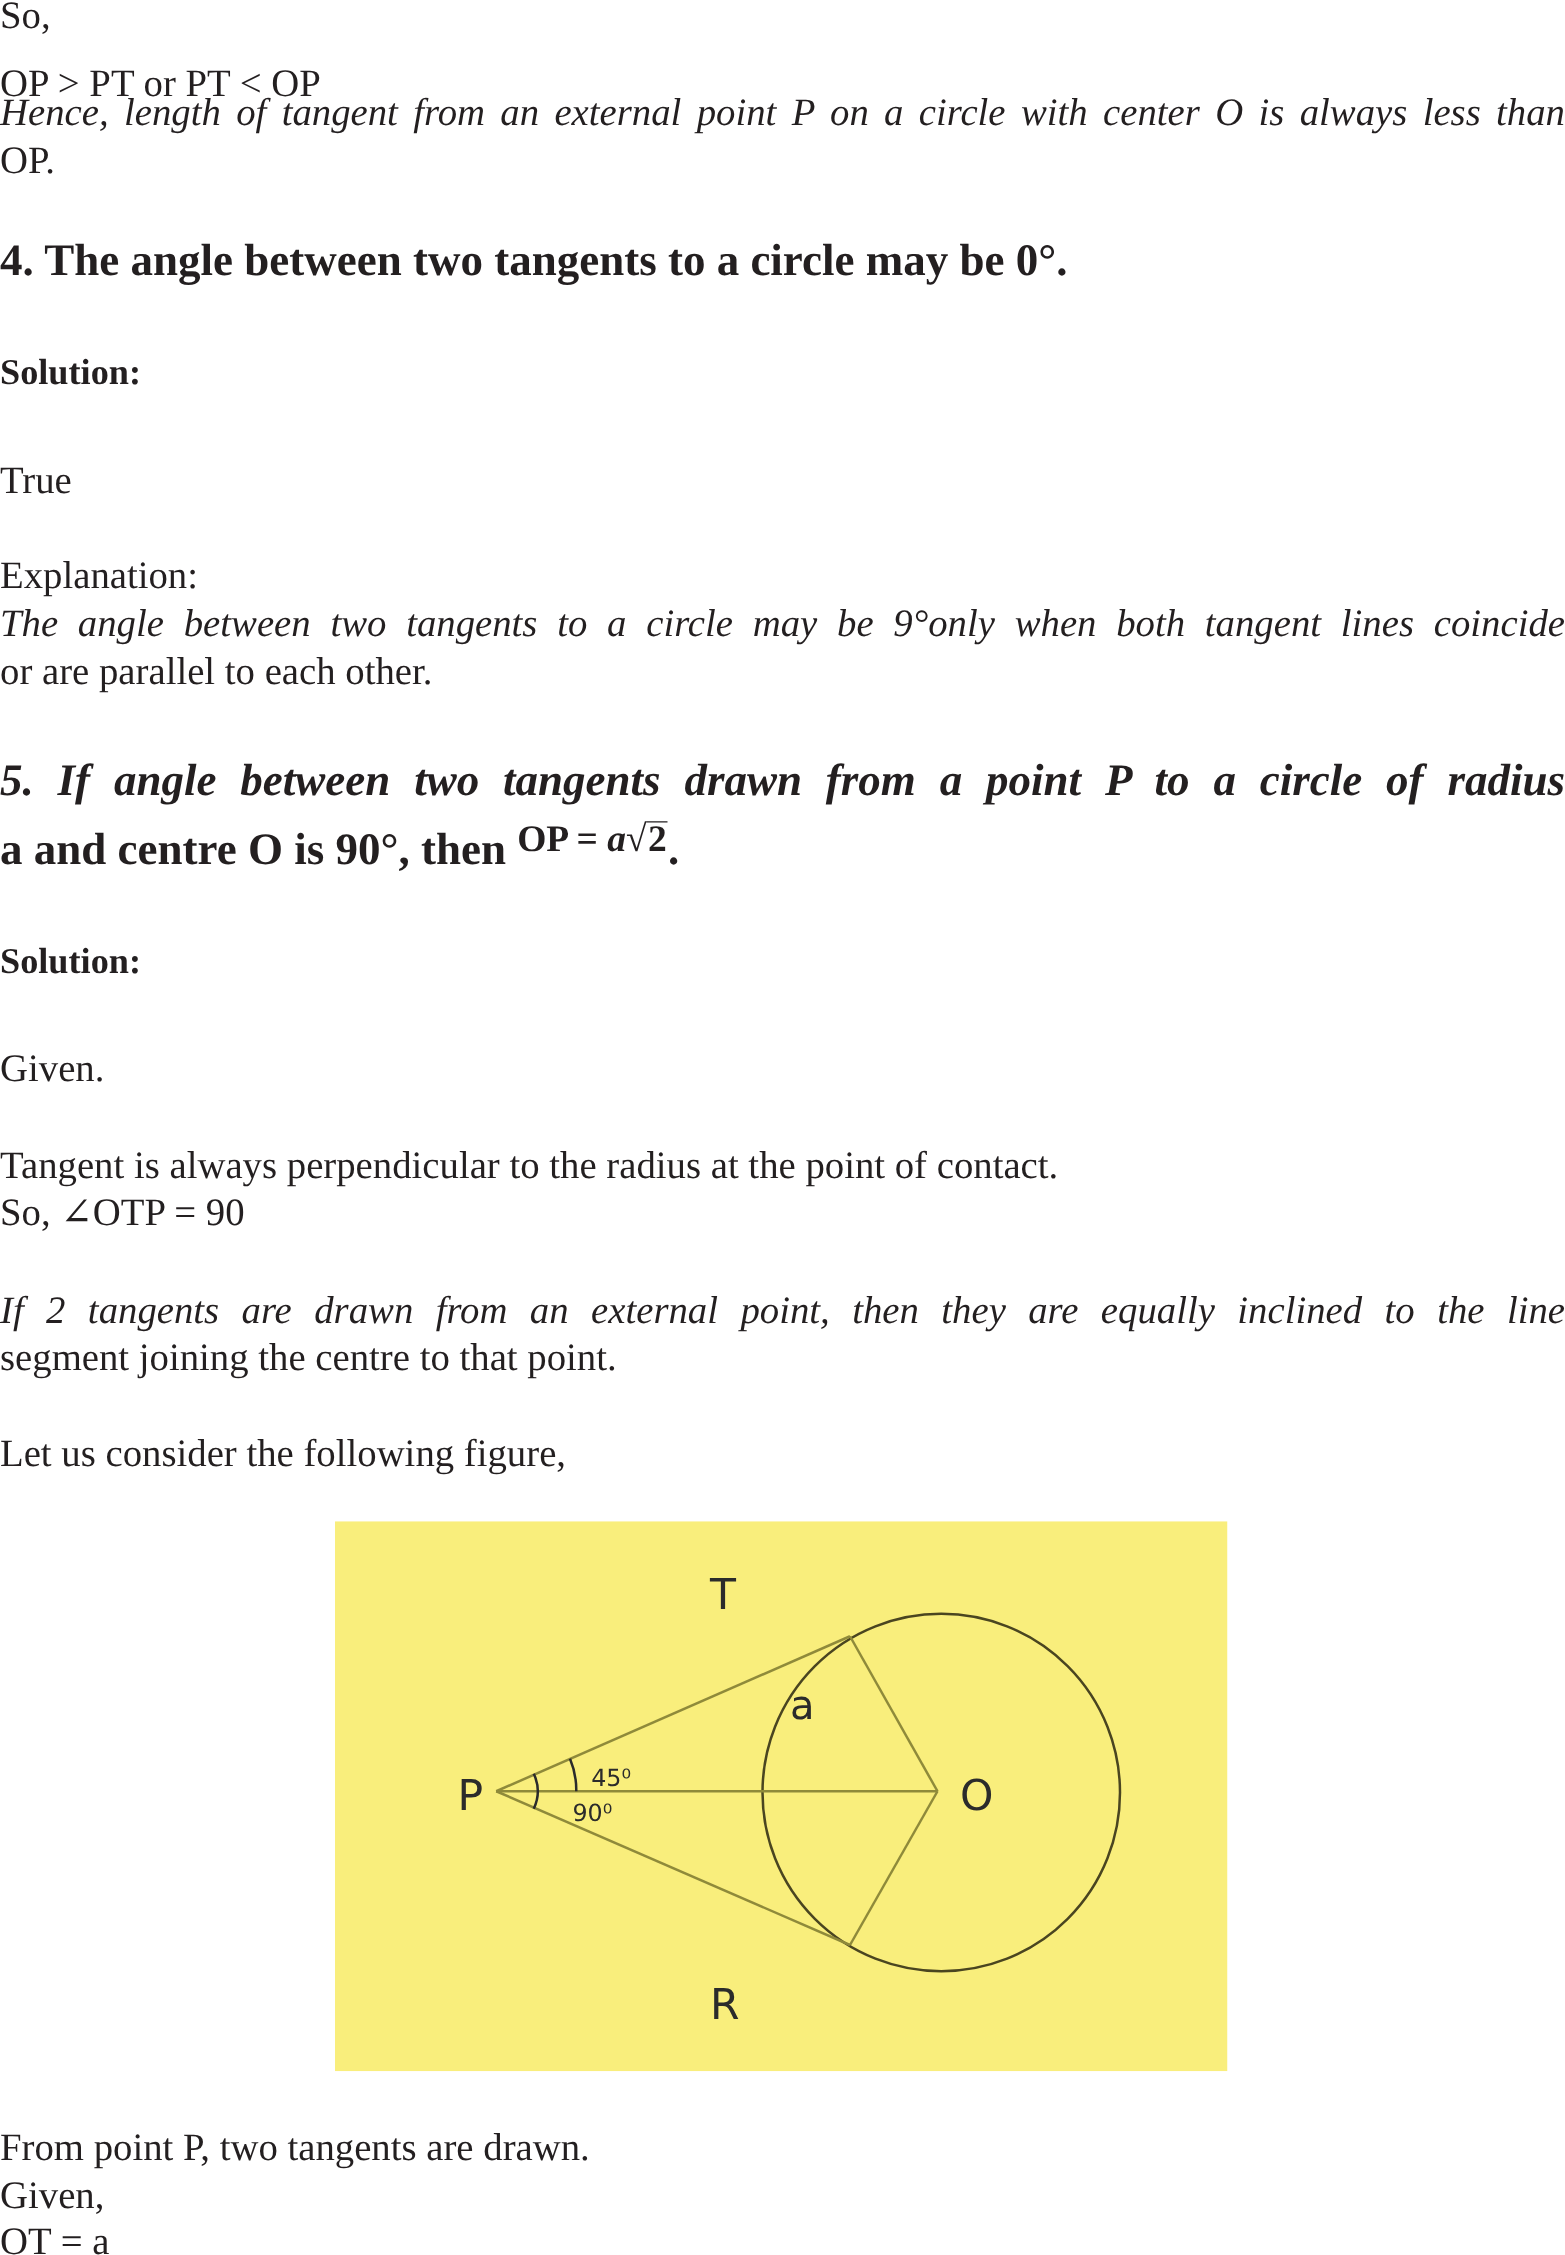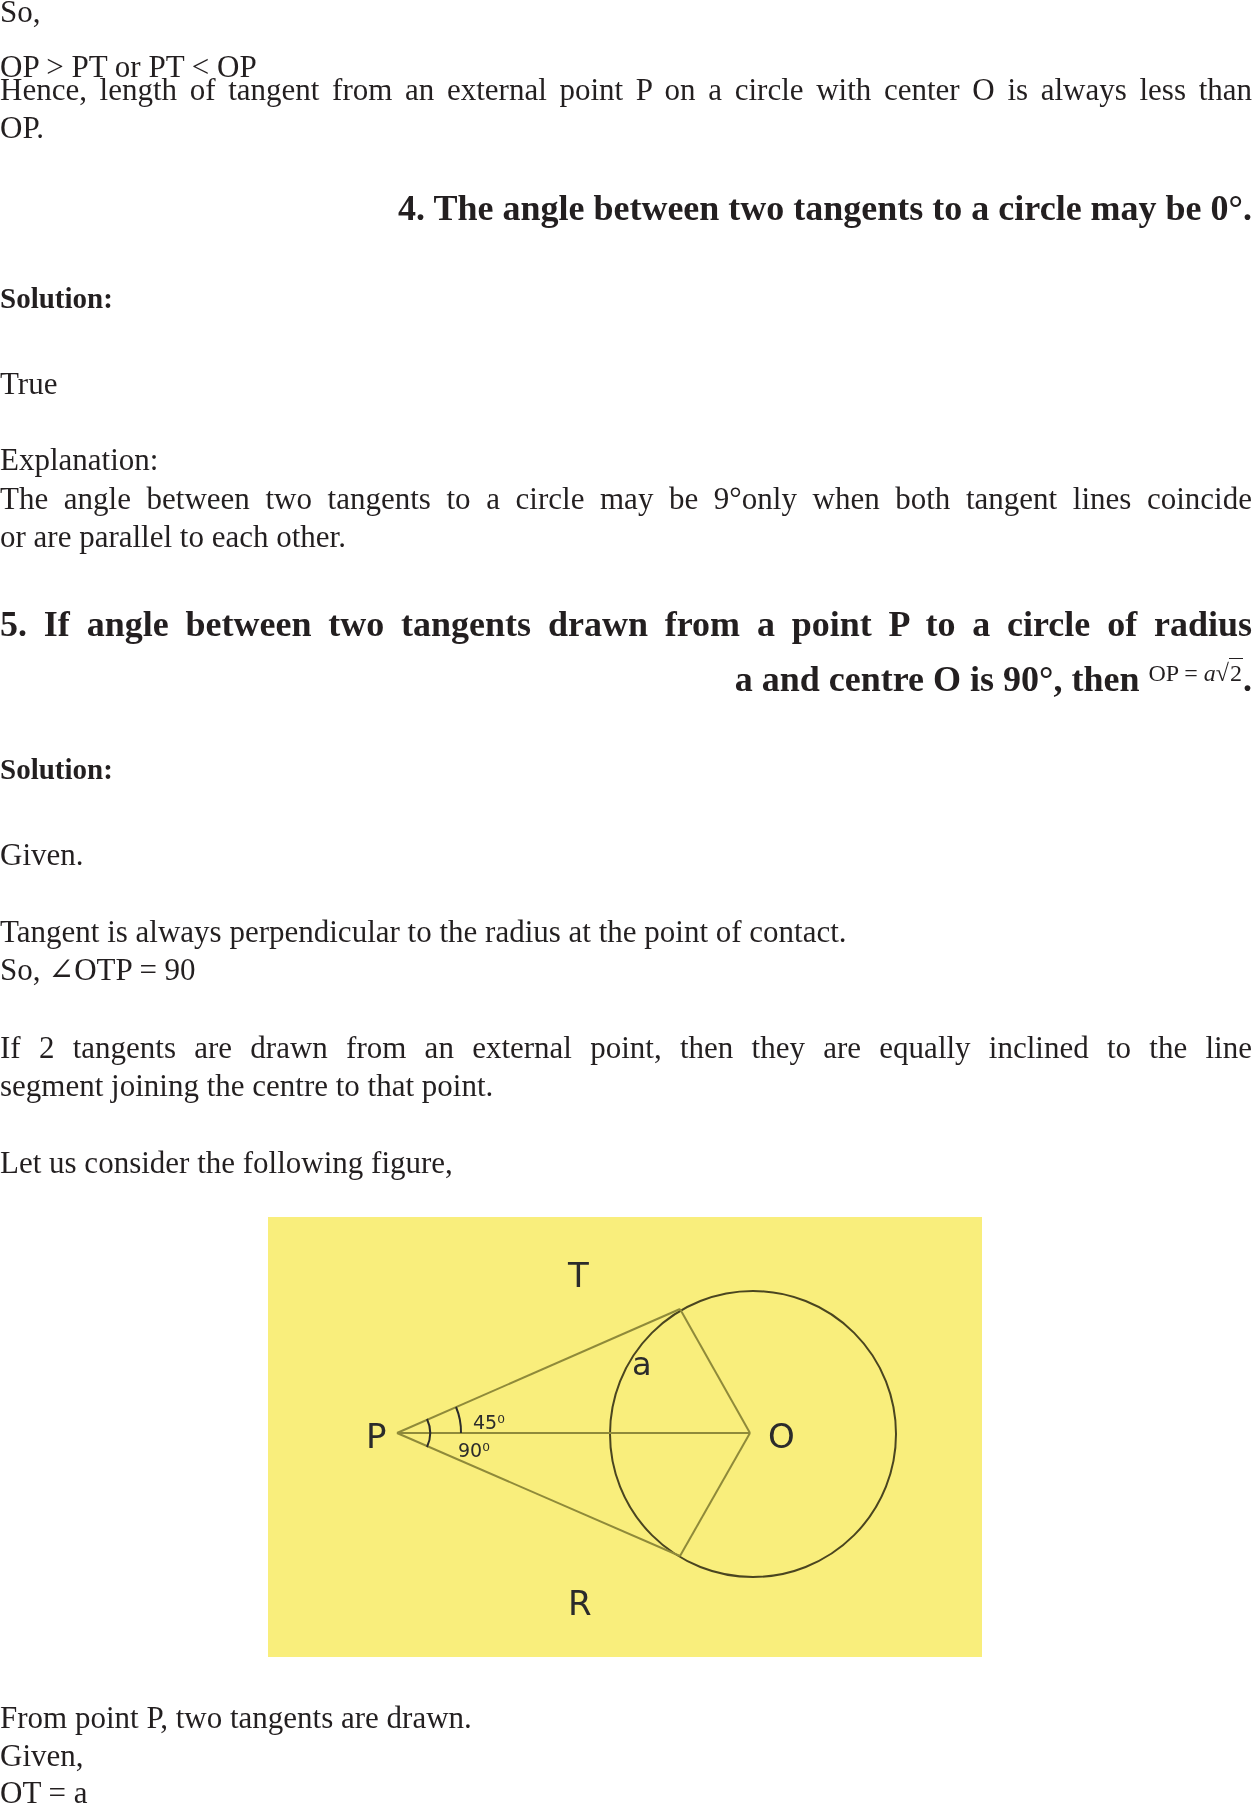--- a/index.html
+++ b/index.html
@@ -1,21 +1,21 @@
 <!DOCTYPE html>
 <html><head>
 <meta charset="utf-8">
 <style>
   html, body { margin: 0; padding: 0; background: #ffffff; }
   body { width: 1252px; height: 1804px; position: relative; overflow: hidden; color: #231f20; }
   .ln { position: absolute; left: 0; width: 1252px; white-space: nowrap; font-family: "Liberation Serif", "DejaVu Serif", serif; font-size: 31px; line-height: 38px; height: 38px; }
-  .just { text-align: justify; text-align-last: justify; white-space: normal; }
-  .h { font-weight: bold; font-size: 36px; line-height: 44px; height: 44px; text-align: right; }
+  .just { text-align: justify; text-align-last: justify; white-space: normal; font-style: italic; }
+  .h { font-weight: bold; font-size: 36px; line-height: 44px; height: 44px; }
   .sol { font-weight: bold; font-size: 29px; line-height: 44px; height: 44px; }
-  .math { font-size: 24px; font-weight: normal; position: relative; top: -10px; }
+  .math { font-size: 30px; font-weight: bold; position: relative; top: -10px; }
   .math i { font-style: italic; }
   .sqrt { display: inline-block; border-top: 1.5px solid #231f20; padding: 0 1px; line-height: 28px; }
   #figure { position: absolute; left: 268px; top: 1217px; width: 714px; height: 440px; }
   #figure svg { display: block; }
   .flabel { font-family: "DejaVu Sans", "Liberation Sans", sans-serif; fill: #2b2b2b; }
 </style>
 </head>
 <body>
 
 <div class="ln" style="top:-7px">So,</div>

